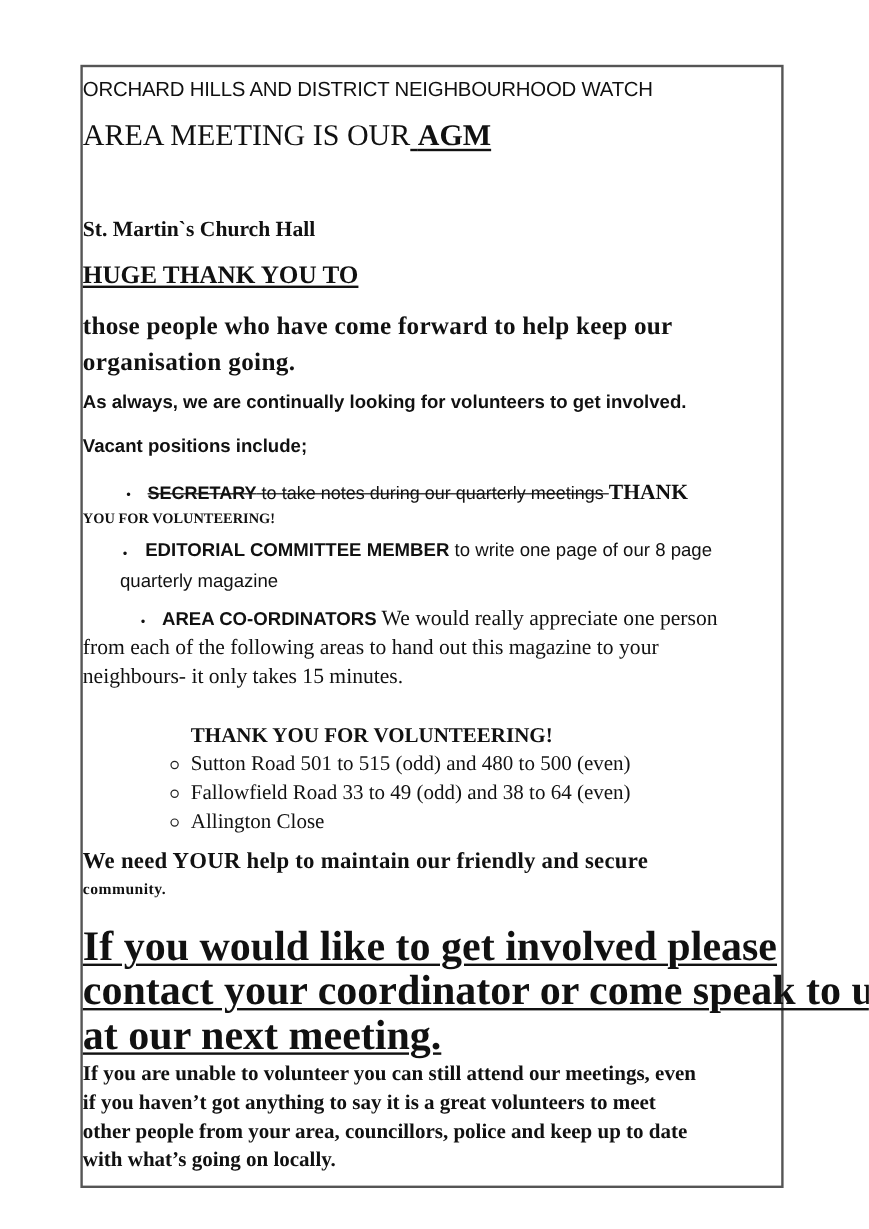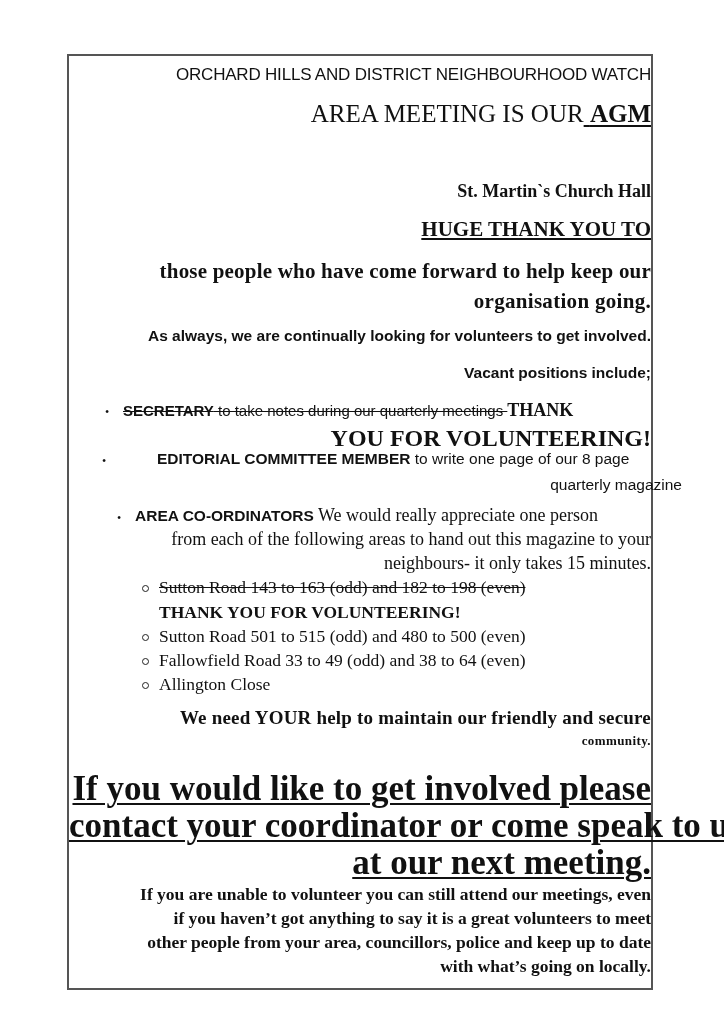--- a/index.html
+++ b/index.html
@@ -20,21 +20,21 @@
       top: 54px;
       width: 586px;
       height: 936px;
       border: 2px solid #555555;
       box-sizing: border-box;
     }
     .line {
       position: absolute;
       left: 0;
       width: 100%;
-      text-align: right;
+      text-align: left;
       white-space: nowrap;
     }
     .sans { font-family: "Liberation Sans", "DejaVu Sans", sans-serif; }
     .serif { font-family: "Liberation Serif", "DejaVu Serif", serif; }
 
     #org-title { top: 9px; font-size: 17px; letter-spacing: -0.2px; }
     #meeting-title { top: 44px; font-size: 25px; }
     #meeting-title .agm { font-weight: bold; text-decoration: underline; text-decoration-thickness: 2px; text-underline-offset: 3px; }
     #meeting-date { top: 89px; font-size: 19px; }
     #meeting-date sup { font-size: 11px; vertical-align: 7px; line-height: 0; }
@@ -56,25 +56,25 @@
       height: 7px;
       border: 1.2px solid #222;
       border-radius: 50%;
       box-sizing: border-box;
     }
     .strike { text-decoration: line-through; text-decoration-thickness: 1.4px; }
 
     #secretary-line { top: 344px; left: 54px; width: auto; text-align: left; font-size: 15px; }
     #secretary-line .role { font-weight: bold; }
     #secretary-line .thanks { font-family: "Liberation Serif", serif; font-weight: bold; font-size: 18px; }
-    #secretary-thanks-2 { top: 369px; font-size: 24px; font-weight: bold; }
+    #secretary-thanks-2 { top: 369px; font-size: 12px; font-weight: bold; }
     #bullet-secretary { left: 36px; top: 350px; }
 
     #editorial-line { top: 394px; left: 52px; width: auto; text-align: left; font-size: 15.5px; }
-    #editorial-line .role { font-weight: bold; margin-left: 36px; }
+    #editorial-line .role { font-weight: bold; }
     #editorial-line-2 { top: 420px; font-size: 15.5px; margin-left: 31px; }
     #bullet-editorial { left: 33px; top: 399px; }
 
     #area-line { top: 449px; left: 66px; width: auto; text-align: right; font-size: 16px; }
     #area-line .role { font-family: "Liberation Sans", sans-serif; font-weight: bold; font-size: 15.5px; }
     #area-line .desc { font-family: "Liberation Serif", serif; font-size: 18px; }
     #area-line-2 { top: 473px; font-size: 18px; }
     #area-line-3 { top: 497px; font-size: 18px; }
     #bullet-area { left: 48px; top: 456px; }
 
@@ -145,24 +145,20 @@
   </div>
   <div class="line sans" id="editorial-line-2">quarterly magazine</div>
 
   <span class="bullet" id="bullet-area">•</span>
   <div class="line" id="area-line">
     <span class="role">AREA CO-ORDINATORS</span><span class="desc"> We would really appreciate one person</span>
   </div>
   <div class="line serif" id="area-line-2">from each of the following areas to hand out this magazine to your</div>
   <div class="line serif" id="area-line-3">neighbours- it only takes 15 minutes.</div>
 
-  <div class="sub-item" id="sub-0">
-    <span class="hollow sub-circle"></span>
-    <span class="strike">Sutton Road 143 to 163 (odd) and 182 to 198 (even)</span>
-  </div>
   <div class="sub-item" id="sub-0-thanks">THANK YOU FOR VOLUNTEERING!</div>
   <div class="sub-item" id="sub-1">
     <span class="hollow sub-circle"></span>
     <span>Sutton Road 501 to 515 (odd) and 480 to 500 (even)</span>
   </div>
   <div class="sub-item" id="sub-2">
     <span class="hollow sub-circle"></span>
     <span>Fallowfield Road 33 to 49 (odd) and 38 to 64 (even)</span>
   </div>
   <div class="sub-item" id="sub-3">

